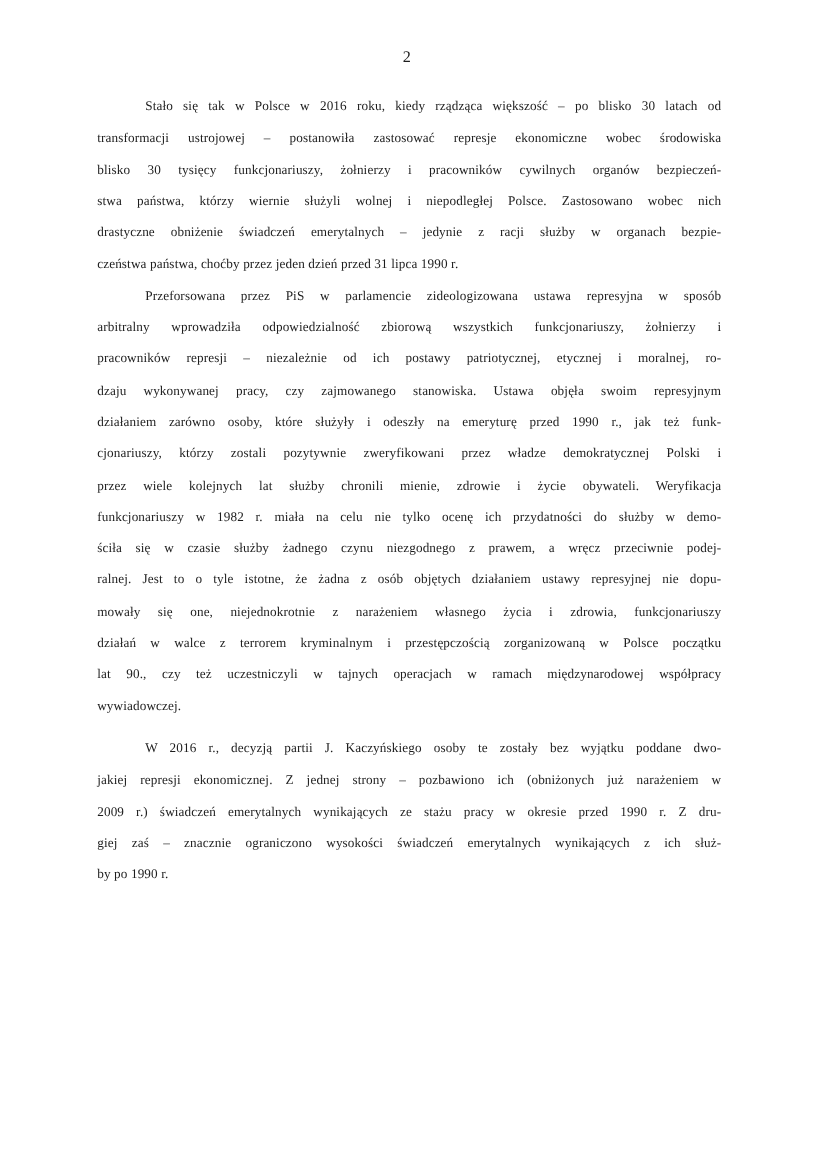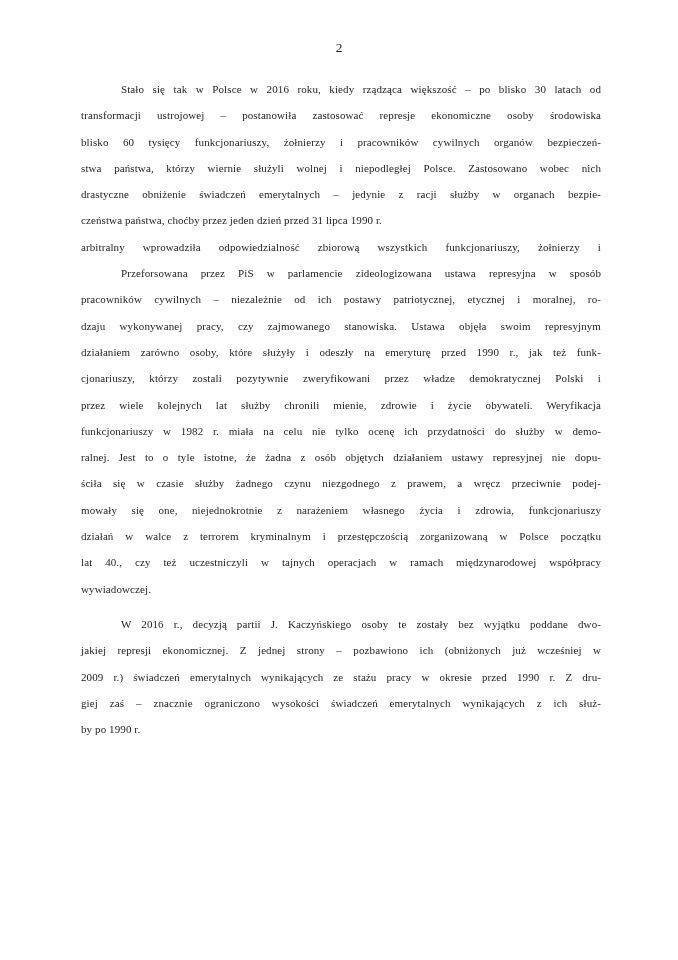--- a/index.html
+++ b/index.html
@@ -51,46 +51,46 @@
 <body>
 
 <div class="sheet">
 
   <div class="page-number">2</div>
 
   <div class="doc-body">
 
     <div class="paragraph">
       <div class="line first-line">Stało się tak w Polsce w 2016 roku, kiedy rządząca większość – po blisko 30 latach od</div>
-      <div class="line">transformacji ustrojowej – postanowiła zastosować represje ekonomiczne osoby środowiska</div>
-      <div class="line">blisko 60 tysięcy funkcjonariuszy, żołnierzy i pracowników cywilnych organów bezpieczeń-</div>
+      <div class="line">transformacji ustrojowej – postanowiła zastosować represje ekonomiczne wobec środowiska</div>
+      <div class="line">blisko 30 tysięcy funkcjonariuszy, żołnierzy i pracowników cywilnych organów bezpieczeń-</div>
       <div class="line">stwa państwa, którzy wiernie służyli wolnej i niepodległej Polsce. Zastosowano wobec nich</div>
       <div class="line">drastyczne obniżenie świadczeń emerytalnych – jedynie z racji służby w organach bezpie-</div>
       <div class="line para-last">czeństwa państwa, choćby przez jeden dzień przed 31 lipca 1990 r.</div>
     </div>
 
     <div class="paragraph">
+      <div class="line first-line">Przeforsowana przez PiS w parlamencie zideologizowana ustawa represyjna w sposób</div>
       <div class="line">arbitralny wprowadziła odpowiedzialność zbiorową wszystkich funkcjonariuszy, żołnierzy i</div>
-      <div class="line first-line">Przeforsowana przez PiS w parlamencie zideologizowana ustawa represyjna w sposób</div>
-      <div class="line">pracowników cywilnych – niezależnie od ich postawy patriotycznej, etycznej i moralnej, ro-</div>
+      <div class="line">pracowników represji – niezależnie od ich postawy patriotycznej, etycznej i moralnej, ro-</div>
       <div class="line">dzaju wykonywanej pracy, czy zajmowanego stanowiska. Ustawa objęła swoim represyjnym</div>
       <div class="line">działaniem zarówno osoby, które służyły i odeszły na emeryturę przed 1990 r., jak też funk-</div>
       <div class="line">cjonariuszy, którzy zostali pozytywnie zweryfikowani przez władze demokratycznej Polski i</div>
       <div class="line">przez wiele kolejnych lat służby chronili mienie, zdrowie i życie obywateli. Weryfikacja</div>
       <div class="line">funkcjonariuszy w 1982 r. miała na celu nie tylko ocenę ich przydatności do służby w demo-</div>
+      <div class="line">ściła się w czasie służby żadnego czynu niezgodnego z prawem, a wręcz przeciwnie podej-</div>
       <div class="line">ralnej. Jest to o tyle istotne, że żadna z osób objętych działaniem ustawy represyjnej nie dopu-</div>
-      <div class="line">ściła się w czasie służby żadnego czynu niezgodnego z prawem, a wręcz przeciwnie podej-</div>
       <div class="line">mowały się one, niejednokrotnie z narażeniem własnego życia i zdrowia, funkcjonariuszy</div>
       <div class="line">działań w walce z terrorem kryminalnym i przestępczością zorganizowaną w Polsce początku</div>
-      <div class="line">lat 40., czy też uczestniczyli w tajnych operacjach w ramach międzynarodowej współpracy</div>
+      <div class="line">lat 90., czy też uczestniczyli w tajnych operacjach w ramach międzynarodowej współpracy</div>
       <div class="line para-last">wywiadowczej.</div>
     </div>
 
     <div class="paragraph spaced-before">
       <div class="line first-line">W 2016 r., decyzją partii J. Kaczyńskiego osoby te zostały bez wyjątku poddane dwo-</div>
-      <div class="line">jakiej represji ekonomicznej. Z jednej strony – pozbawiono ich (obniżonych już wcześniej w</div>
+      <div class="line">jakiej represji ekonomicznej. Z jednej strony – pozbawiono ich (obniżonych już narażeniem w</div>
       <div class="line">2009 r.) świadczeń emerytalnych wynikających ze stażu pracy w okresie przed 1990 r. Z dru-</div>
       <div class="line">giej zaś – znacznie ograniczono wysokości świadczeń emerytalnych wynikających z ich służ-</div>
       <div class="line para-last">by po 1990 r.</div>
     </div>
 
   </div>
 </div>
 
 </body></html>

